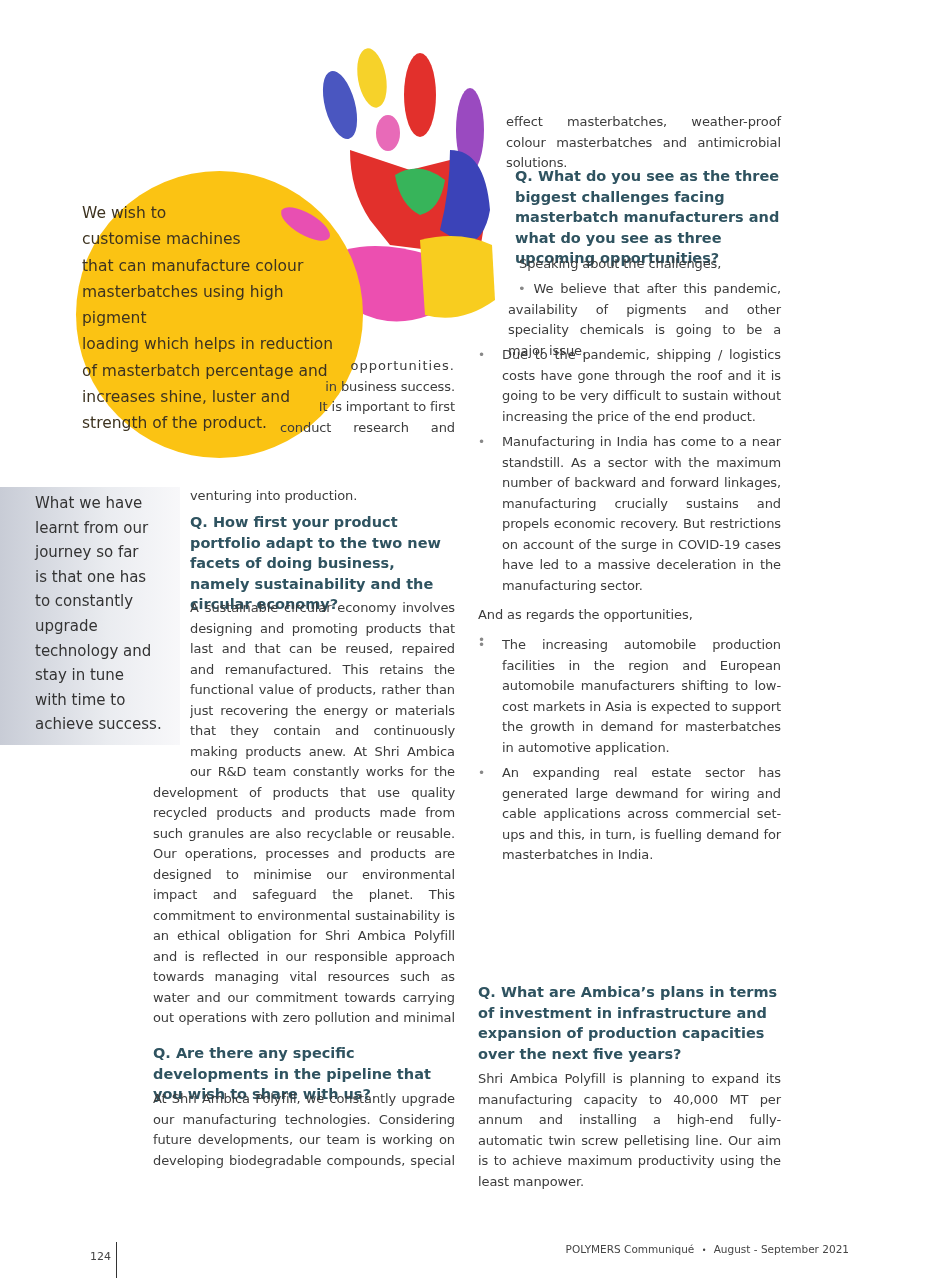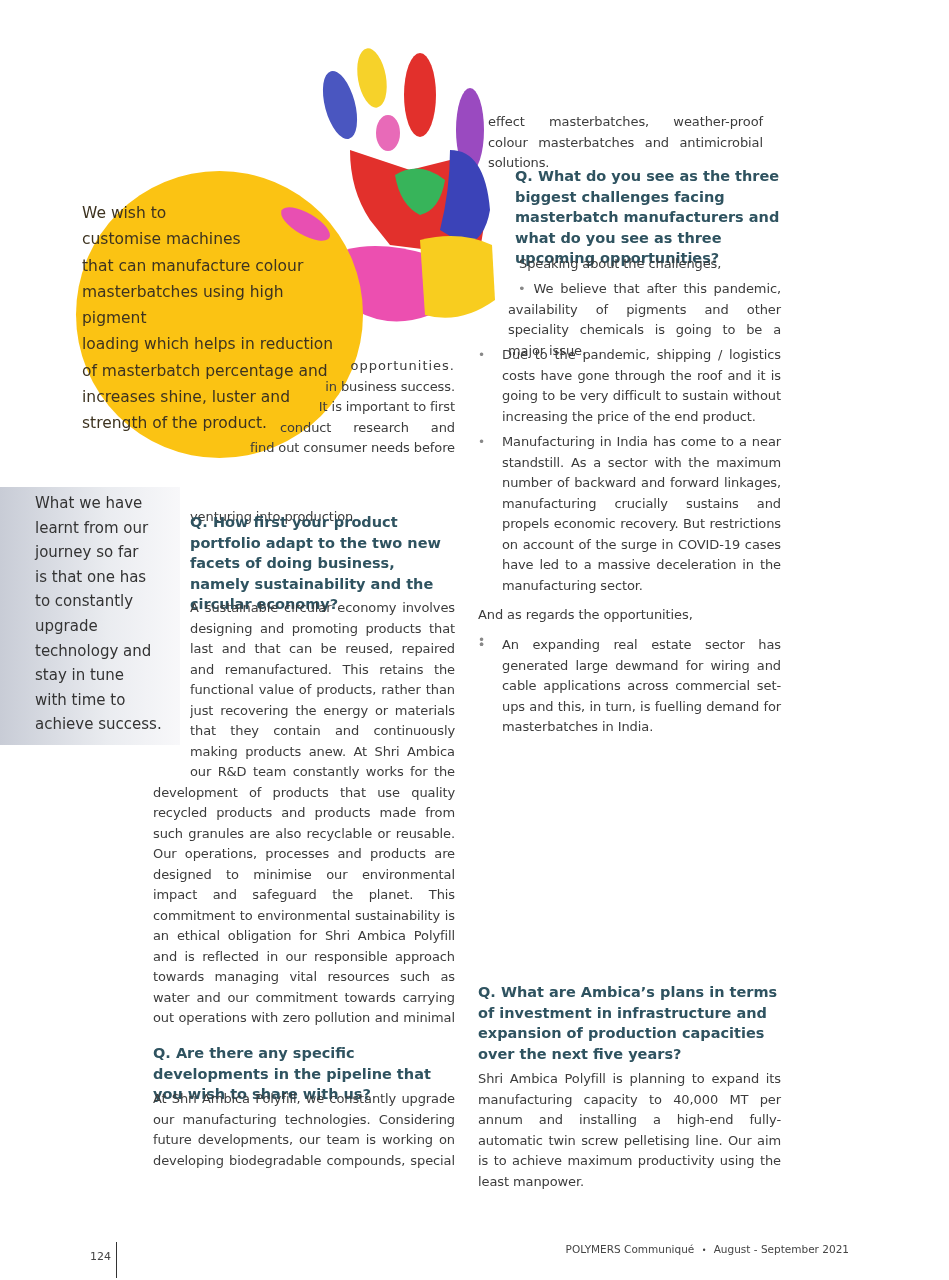--- a/index.html
+++ b/index.html
@@ -50,21 +50,20 @@
   <div>of masterbatch percentage and</div>
   <div>increases shine, luster and</div>
   <div>strength of the product.</div>
 </div>
 
 <div class="abs body-text" style="left:190px;top:356px;width:265px;text-align:right;">
   <div style="letter-spacing:1px;">opportunities.</div>
   <div>in business success.</div>
   <div>It is important to first</div>
   <div style="word-spacing:18px;">conduct research and</div>
-  <div>find out consumer needs before</div>
   <div style="text-align:left;margin-top:48px;">venturing into production.</div>
 </div>
 
 <div class="sidebar-quote"></div>
 <div class="sidebar-quote-text">
   <div>What we have</div>
   <div>learnt from our</div>
   <div>journey so far</div>
   <div>is that one has</div>
   <div>to constantly</div>
@@ -79,40 +78,40 @@
 <div class="abs body-text" style="left:190px;top:598px;width:265px;height:164px;overflow:hidden;">
   <p class="p">A sustainable circular economy involves designing and promoting products that last and that can be reused, repaired and remanufactured. This retains the functional value of products, rather than just recovering the energy or materials that they contain and continuously making products anew. At Shri Ambica Polyfill,</p>
 </div>
 <div class="abs body-text" style="left:153px;top:762px;width:302px;height:267px;overflow:hidden;">
   <p class="p" id="q1cont" style="margin-top: 0px; text-indent: 37px;">our R&amp;D team constantly works for the development of products that use quality recycled products and products made from such granules are also recyclable or reusable. Our operations, processes and products are designed to minimise our environmental impact and safeguard the planet. This commitment to environmental sustainability is an ethical obligation for Shri Ambica Polyfill and is reflected in our responsible approach towards managing vital resources such as water and our commitment towards carrying out operations with zero pollution and minimal waste.</p>
 </div>
 
 <div class="abs q" style="left:153px;top:1043px;width:305px;">Q. Are there any specific developments in the pipeline that you wish to share with us?</div>
 <div class="abs body-text" style="left:153px;top:1089px;width:302px;text-align-last:justify;">At Shri Ambica Polyfill, we constantly upgrade our manufacturing technologies. Considering future developments, our team is working on developing biodegradable compounds, special</div>
 
-<div class="abs body-text" style="left:488px;top:112px;width:275px;">effect masterbatches, weather-proof colour masterbatches and antimicrobial solutions.</div>
+<div class="abs body-text" style="left:506px;top:112px;width:275px;">effect masterbatches, weather-proof colour masterbatches and antimicrobial solutions.</div>
 
 <div class="abs q" style="left:515px;top:166px;width:270px;">Q. What do you see as the three biggest challenges facing masterbatch manufacturers and what do you see as three upcoming opportunities?</div>
 
 <div class="abs body-text" style="left:519px;top:254px;width:262px;">Speaking about the challenges,</div>
 
 <div class="abs body-text" style="left:508px;top:279px;width:273px;">
   <span style="color:#888;margin:0 8px 0 10px;">•</span><span>We believe that after this pandemic, availability of pigments and other speciality chemicals is going to be a major issue.</span>
 </div>
 
 <ul class="abs bullets body-text" style="left:478px;top:345px;width:303px;">
   <li style="margin-bottom:5px;"><span class="dot">•</span><span>Due to the pandemic, shipping / logistics costs have gone through the roof and it is going to be very difficult to sustain without increasing the price of the end product.</span></li>
   <li><span class="dot">•</span><span>Manufacturing in India has come to a near standstill. As a sector with the maximum number of backward and forward linkages, manufacturing crucially sustains and propels economic recovery. But restrictions on account of the surge in COVID-19 cases have led to a massive deceleration in the manufacturing sector.</span></li>
 </ul>
 
 <div class="abs body-text" style="left:478px;top:605px;width:303px;">And as regards the opportunities,</div>
 
 <ul class="abs bullets body-text" style="left:478px;top:630px;width:303px;">
   <li style="margin-bottom:5px;"><span class="dot">•</span></li>
-  <li style="margin-bottom:5px;"><span class="dot">•</span></li>
+  <li style="margin-bottom:5px;"><span class="dot">•</span><span>The increasing automobile production facilities in the region and European automobile manufacturers shifting to low-cost markets in Asia is expected to support the growth in demand for masterbatches in automotive application.</span></li>
   <li><span class="dot">•</span><span>An expanding real estate sector has generated large dewmand for wiring and cable applications across commercial set-ups and this, in turn, is fuelling demand for masterbatches in India.</span></li>
 </ul>
 
 <div class="abs q" style="left:478px;top:982px;width:300px;">Q. What are Ambica’s plans in terms of investment in infrastructure and expansion of production capacities over the next five years?</div>
 <div class="abs body-text" style="left:478px;top:1069px;width:303px;">Shri Ambica Polyfill is planning to expand its manufacturing capacity to 40,000 MT per annum and installing a high-end fully-automatic twin screw pelletising line. Our aim is to achieve maximum productivity using the least manpower.</div>
 
 <div class="footer-num">124</div>
 <div class="footer-rule"></div>
 <div class="footer-title">
   <span>POLYMERS Communiqué</span>

